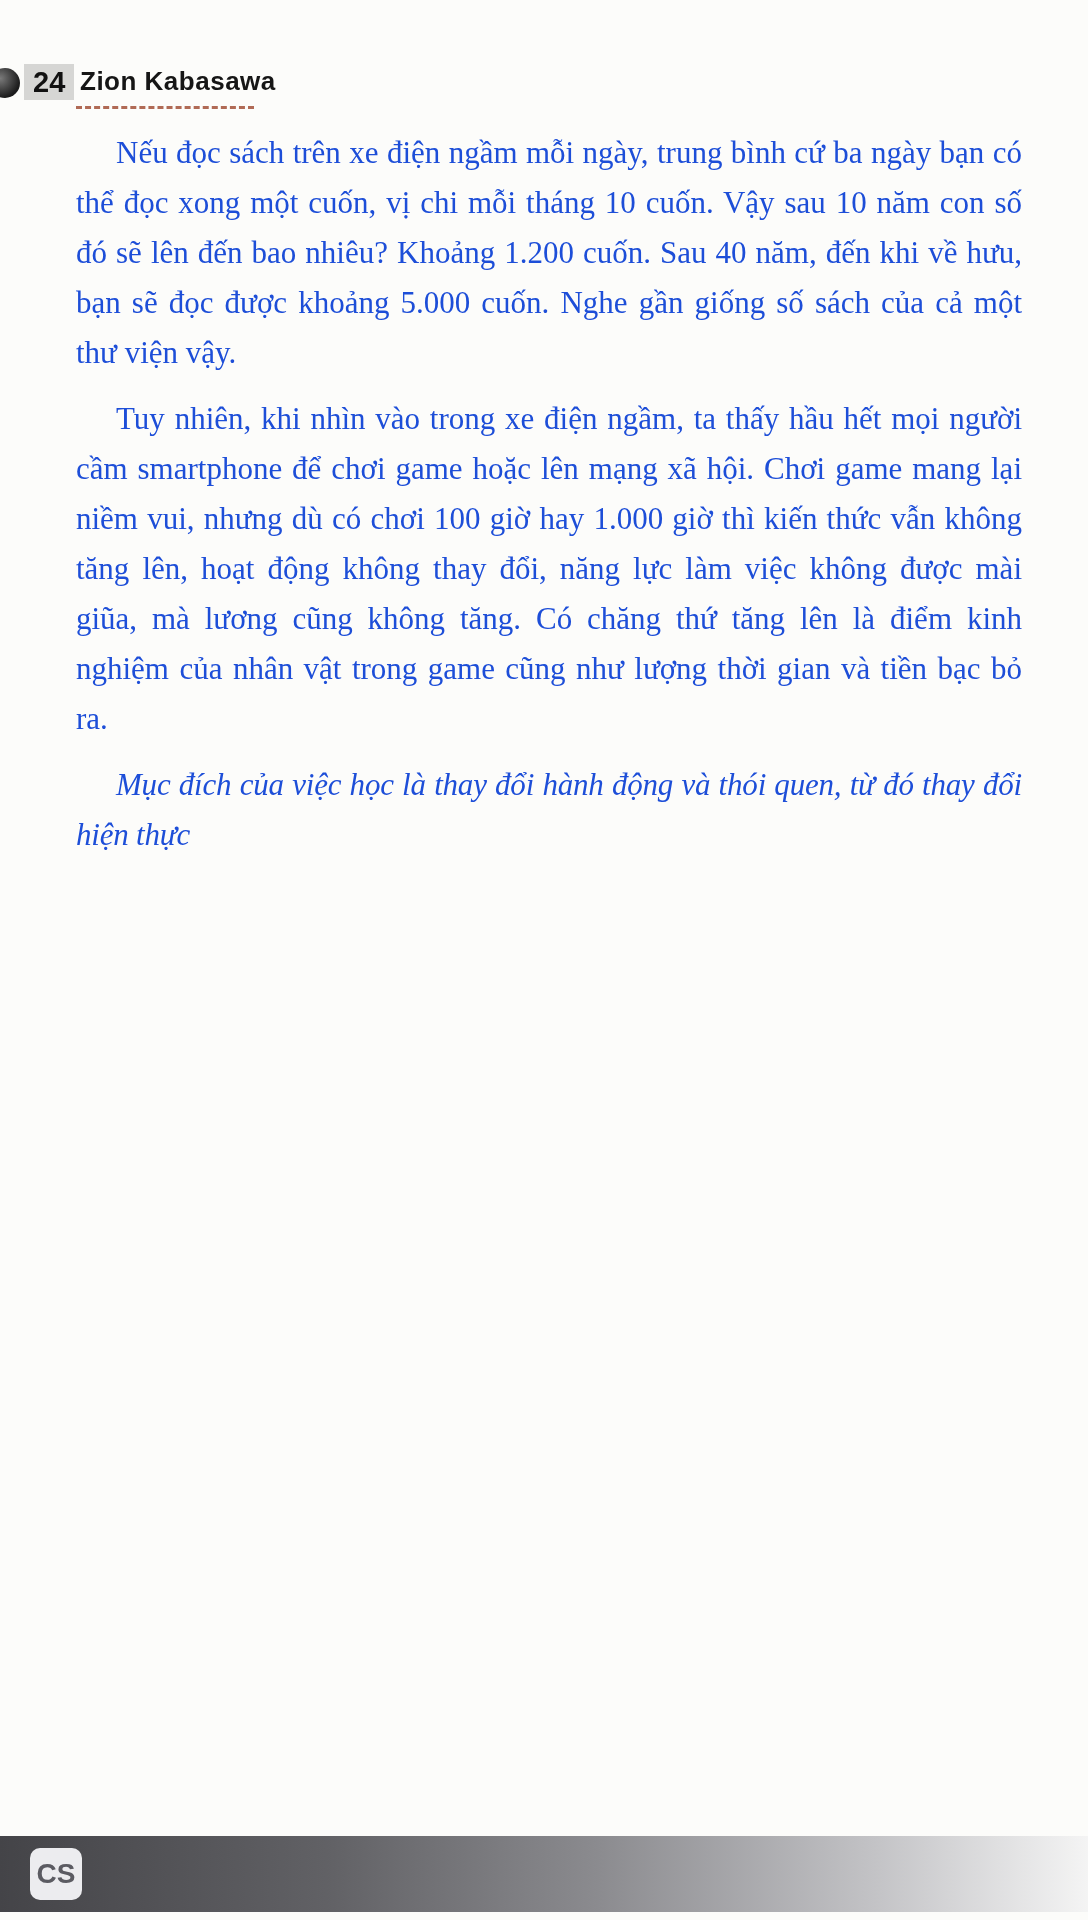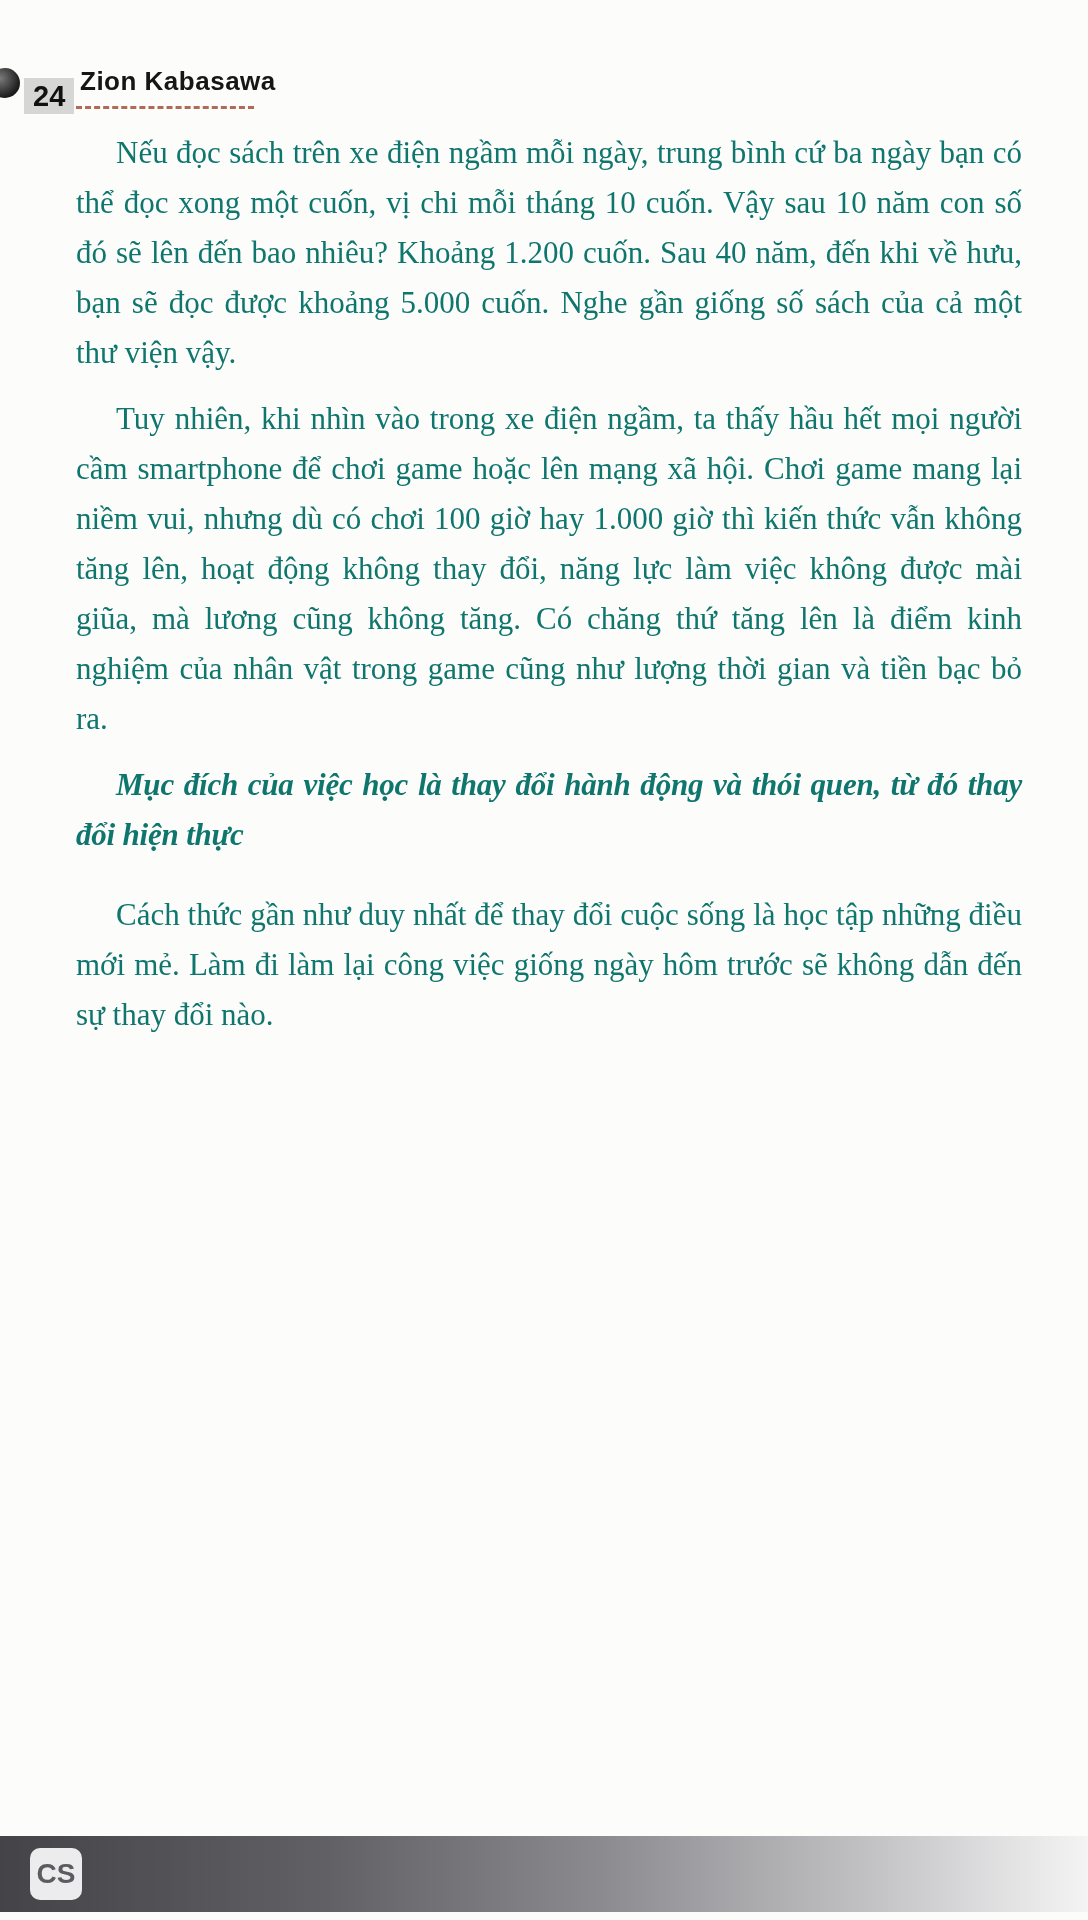--- a/index.html
+++ b/index.html
@@ -33,21 +33,21 @@
     left: -10px;
     top: 6px;
     width: 30px;
     height: 30px;
     border-radius: 50%;
     background: radial-gradient(circle at 35% 35%, #7a7a7a, #1c1c1c 70%);
   }
   .page-number {
     position: absolute;
     left: 24px;
-    top: 16px;
+    top: 2px;
     background: #d6d6d4;
     color: #111;
     font-family: "Liberation Sans", sans-serif;
     font-weight: bold;
     font-size: 29px;
     line-height: 36px;
     padding: 0 9px;
   }
   .author {
     position: absolute;
@@ -74,31 +74,31 @@
     top: 128px;
     left: 76px;
     width: 946px;
   }
   .content p {
     margin: 0 0 16px 0;
     font-size: 31px;
     line-height: 50px;
     text-align: justify;
     text-indent: 40px;
-    color: #0f766e;
+    color: #1d4ed8;
   }
   .content p.bold {
     font-weight: bold;
     letter-spacing: -0.2px;
   }
   .content p.heading {
-    font-weight: bold;
+    font-weight: normal;
     font-style: italic;
     margin-top: 14px;
-    margin-bottom: 30px;
+    margin-bottom: 14px;
     letter-spacing: -0.2px;
   }
 
   
   .footer-bar {
     position: absolute;
     left: 0;
     top: 1836px;
     width: 100%;
     height: 76px;
@@ -141,20 +141,19 @@
     <div class="binder-dot"></div>
     <div class="page-number">24</div>
     <div class="author">Zion Kabasawa</div>
     <div class="author-underline"></div>
   </div>
 
   <div class="content">
     <p class="normal">Nếu đọc sách trên xe điện ngầm mỗi ngày, trung bình cứ ba ngày bạn có thể đọc xong một cuốn, vị chi mỗi tháng 10 cuốn. Vậy sau 10 năm con số đó sẽ lên đến bao nhiêu? Khoảng 1.200 cuốn. Sau 40 năm, đến khi về hưu, bạn sẽ đọc được khoảng 5.000 cuốn. Nghe gần giống số sách của cả một thư viện vậy.</p>
     <p class="normal">Tuy nhiên, khi nhìn vào trong xe điện ngầm, ta thấy hầu hết mọi người cầm smartphone để chơi game hoặc lên mạng xã hội. Chơi game mang lại niềm vui, nhưng dù có chơi 100 giờ hay 1.000 giờ thì kiến thức vẫn không tăng lên, hoạt động không thay đổi, năng lực làm việc không được mài giũa, mà lương cũng không tăng. Có chăng thứ tăng lên là điểm kinh nghiệm của nhân vật trong game cũng như lượng thời gian và tiền bạc bỏ ra.</p>
     <p class="heading">Mục đích của việc học là thay đổi hành động và thói quen, từ đó thay đổi hiện thực</p>
-    <p class="normal">Cách thức gần như duy nhất để thay đổi cuộc sống là học tập những điều mới mẻ. Làm đi làm lại công việc giống ngày hôm trước sẽ không dẫn đến sự thay đổi nào.</p>
   </div>
 
   <div class="footer-bar">
     <div class="cs-logo">CS</div>
   </div>
 
 </div>
 
 </body></html>

